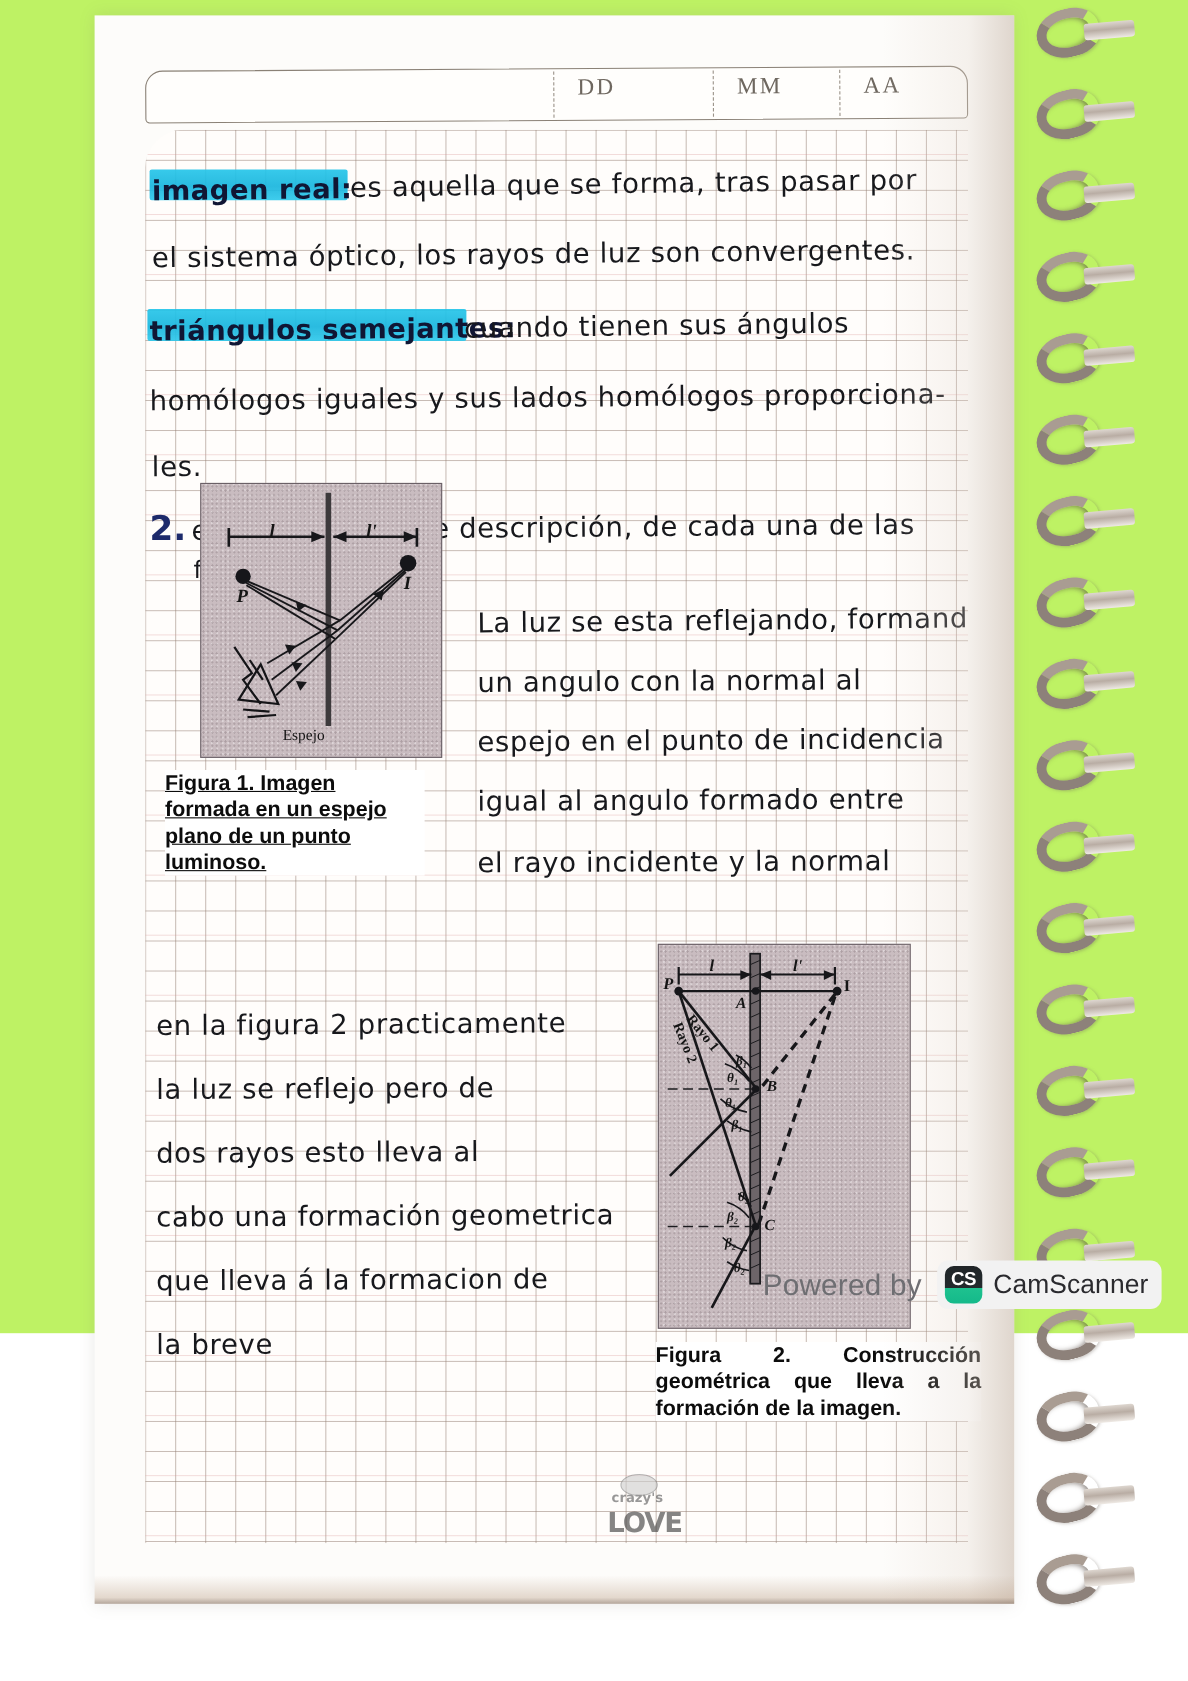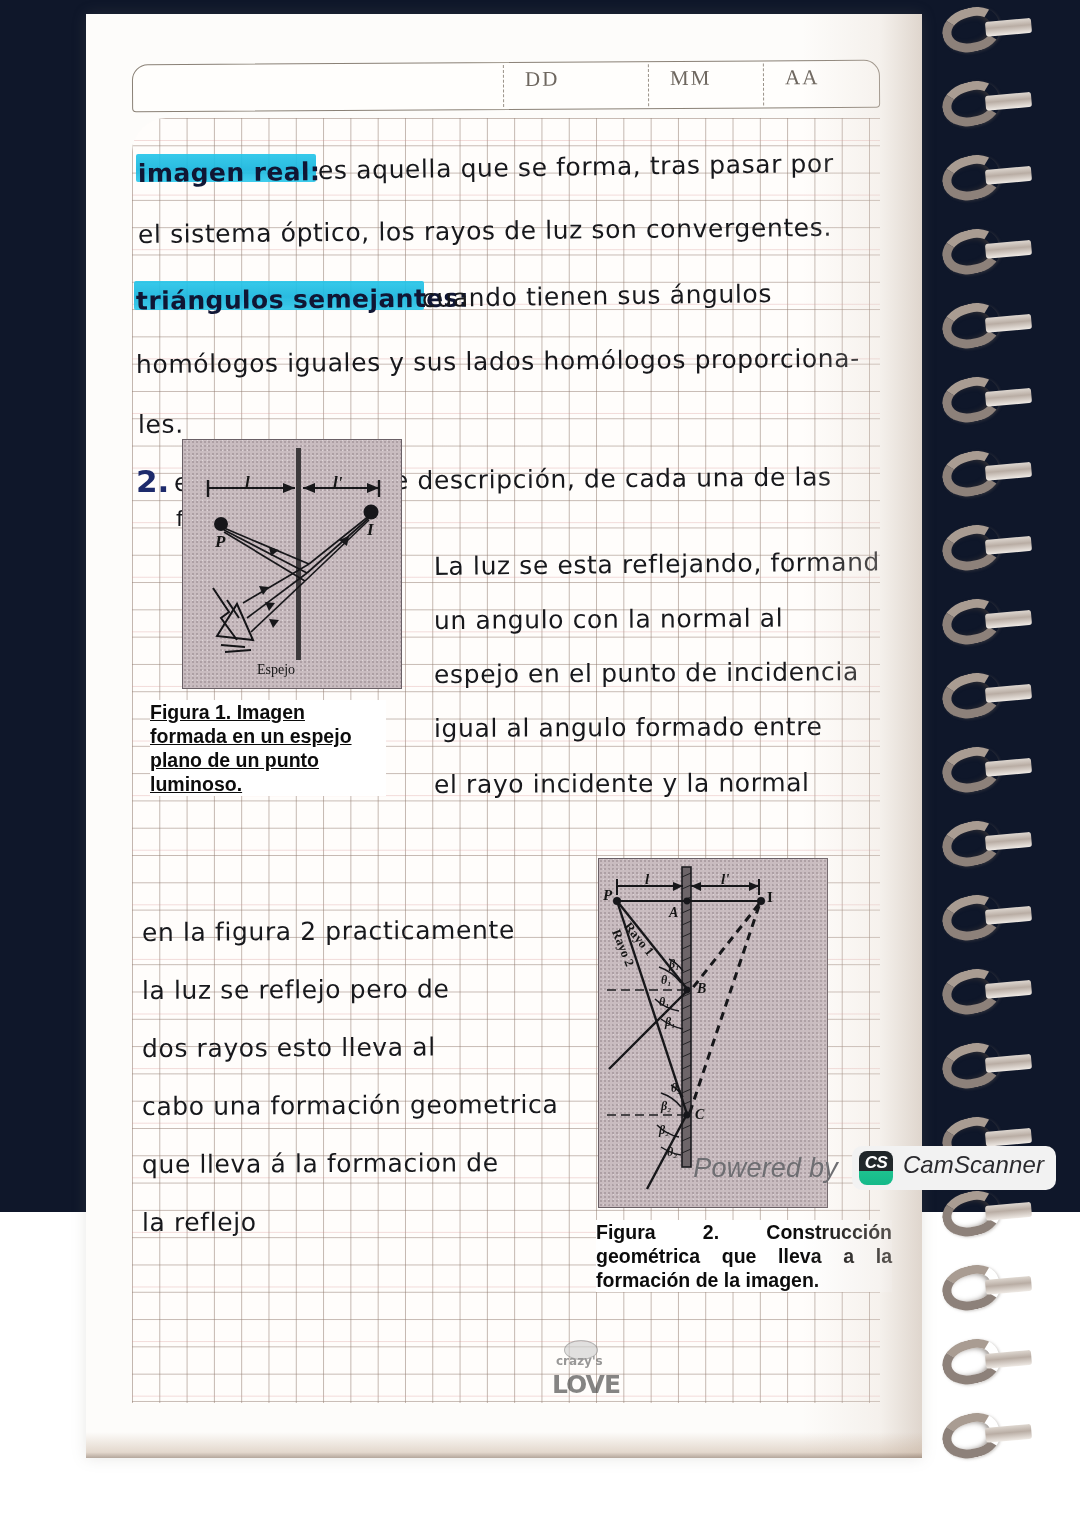--- a/index.html
+++ b/index.html
@@ -12,21 +12,21 @@
     font-family: "Liberation Sans", sans-serif;
     overflow: hidden;
     position: relative;
   }
 
   
   #scan {
     position: absolute;
     left: 0; top: 0;
     width: 1080px; height: 1212px;
-    background: #0f172a;
+    background: #bef264;
   }
 
   
   #page-sheet {
     position: absolute;
     left: 86px; top: 14px;
     width: 836px; height: 1444px;
     background: #fdfcfa;
     box-shadow: 0 0 14px rgba(130,120,110,.18);
   }
@@ -184,27 +184,27 @@
     transform: rotate(9deg);
   }
 
   
   #watermark {
     position: absolute;
     left: 0; bottom: 22px; width: 1080px;
     text-align: right;
     padding-right: 24px;
   }
-  #wm-inner { display: inline-flex; align-items: center; gap: 14px; font-style: italic; }
+  #wm-inner { display: inline-flex; align-items: center; gap: 14px; }
   #wm-powered {
     font-family: "Liberation Sans", sans-serif;
     font-size: 27px; color: #6e6e72; letter-spacing: .2px;
   }
   #wm-chip {
-    display: inline-flex; align-items: flex-start; gap: 10px;
+    display: inline-flex; align-items: center; gap: 10px;
     background: #f2f2f2; border-radius: 10px;
     padding: 5px 12px 5px 7px;
   }
   #wm-logo {
     width: 34px; height: 34px; border-radius: 8px;
     background: linear-gradient(to bottom, #1f2528 0%, #232a2d 58%, #1ec28f 59%, #14b98a 100%);
     position: relative;
     display:inline-block;
   }
   #wm-logo span {
@@ -280,21 +280,21 @@
       <div class="hw" style="left:302px; top:488px; transform:rotate(-0.4deg);">un angulo con la normal al</div>
       <div class="hw" style="left:302px; top:542px; transform:rotate(-0.4deg);">espejo en el punto de incidencia</div>
       <div class="hw" style="left:302px; top:596px; transform:rotate(-0.3deg);">igual al angulo formado entre</div>
       <div class="hw" style="left:302px; top:652px; transform:rotate(-0.3deg);">el rayo incidente y la normal</div>
 
       <div class="hw" style="left:10px; top:800px; transform:rotate(-0.4deg);">en la figura 2 practicamente</div>
       <div class="hw" style="left:10px; top:858px; transform:rotate(-0.3deg);">la luz se reflejo pero de</div>
       <div class="hw" style="left:10px; top:916px; transform:rotate(-0.3deg);">dos rayos esto lleva al</div>
       <div class="hw" style="left:10px; top:974px; transform:rotate(-0.3deg);">cabo una formación geometrica</div>
       <div class="hw" style="left:10px; top:1032px; transform:rotate(-0.3deg);">que lleva á la formacion de</div>
-      <div class="hw" style="left:10px; top:1090px; transform:rotate(-0.2deg);">la reflejo</div>
+      <div class="hw" style="left:10px; top:1090px; transform:rotate(-0.2deg);">la breve</div>
 
       <div id="doodle" style="left:418px; top:1222px;">
         <div class="d-blob"></div>
         <div class="d-word2">crazy's</div>
         <div class="d-word">LOVE</div>
       </div>
 
     </div>
 
     <div class="figbox" style="left:96px; top:425px; width:220px; height:250px;">

